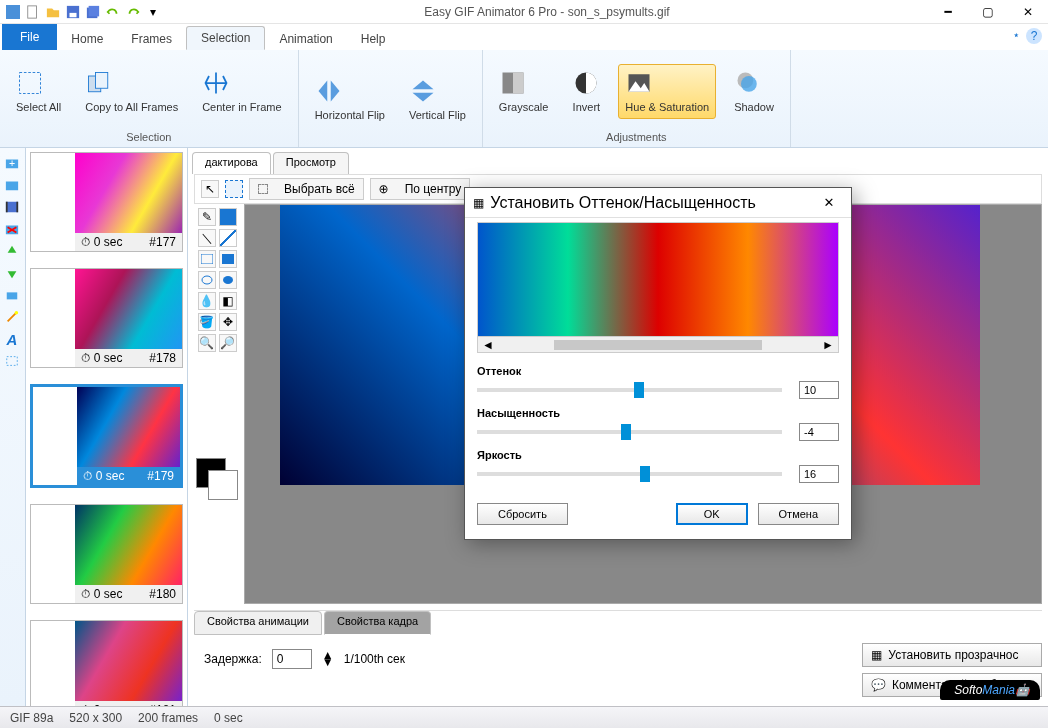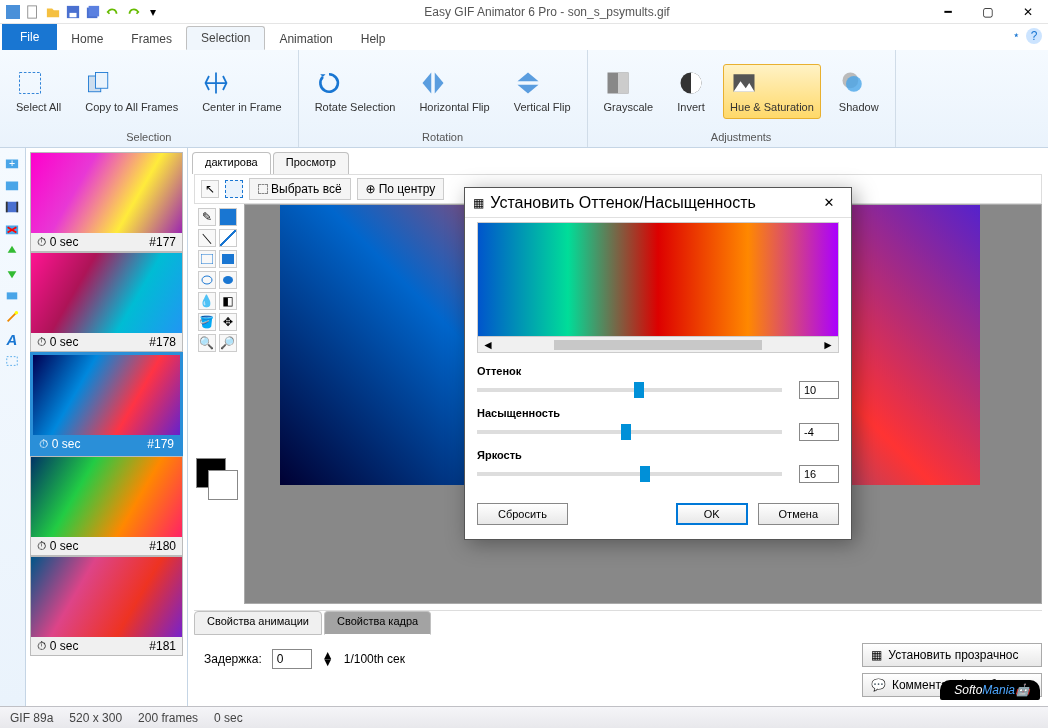--- a/index.html
+++ b/index.html
@@ -30,33 +30,33 @@
 .ribbon-btn-label { font-size: 11px; color: #333; text-align: center; line-height: 1.1; }
 .ribbon-group-label { text-align: center; font-size: 11px; color: #555; padding: 2px 0; }
 
 
 .main-body { display: flex; height: calc(100% - 24px - 26px - 98px - 22px); }
 .side-toolbar { width: 26px; background: linear-gradient(#f5faff, #eaf3fc); border-right: 1px solid #c5d5e5; display: flex; flex-direction: column; gap: 4px; padding: 6px 2px; }
 .side-btn { width: 20px; height: 18px; cursor: pointer; display: flex; align-items: center; justify-content: center; }
 
 
 .frames-panel { width: 162px; background: #fff; border-right: 1px solid #c5d5e5; overflow-y: auto; padding: 4px; }
-.frame-item { margin-bottom: 0; border: 1px solid #bbb; }
+.frame-item { margin-bottom: 16px; border: 1px solid #bbb; padding-left: 44px; }
 .frame-item.selected { border: 3px solid #2a8fd8; }
 .frame-thumb { height: 80px; background: linear-gradient(45deg, #ff00aa, #00ddff, #ffdd00, #8800ff); display: flex; align-items: center; justify-content: center; position: relative; overflow: hidden; }
 .frame-info { height: 18px; background: #f0f0f0; display: flex; justify-content: space-between; padding: 0 6px; font-size: 11px; align-items: center; }
 .frame-item.selected .frame-info { background: #2a8fd8; color: #fff; }
 
 
 .editor-area { flex: 1; background: #fff; display: flex; flex-direction: column; position: relative; }
 .editor-tabs { height: 26px; display: flex; padding: 4px 4px 0 4px; }
 .ed-tab { padding: 3px 12px; border: 1px solid #c0c0c0; border-bottom: none; border-radius: 4px 4px 0 0; background: #f5f5f5; font-size: 11px; margin-right: 2px; cursor: pointer; }
 .ed-tab.active { background: #fff; }
 .editor-toolbar-row { height: 30px; border: 1px solid #ddd; margin: 0 6px; display: flex; align-items: center; gap: 6px; padding: 0 6px; }
-.ed-toolbtn { padding: 3px 8px; border: 1px solid #ccc; background: #f5f5f5; font-size: 11px; cursor: pointer; display: flex; align-items: center; gap: 3px; }
+.ed-toolbtn { padding: 3px 8px; border: 1px solid #ccc; background: #f5f5f5; font-size: 11px; cursor: pointer; display: flex; align-items: center; gap: 16px; }
 .editor-canvas-row { flex: 1; display: flex; margin: 0 6px; }
 .tool-palette { width: 50px; padding: 4px; display: flex; flex-wrap: wrap; gap: 3px; align-content: flex-start; }
 .tool-btn { width: 18px; height: 18px; border: 1px solid #ccc; background: #f8f8f8; cursor: pointer; display: flex; align-items: center; justify-content: center; }
 .canvas-wrap { flex: 1; background: #888; position: relative; overflow: hidden; border: 1px solid #aaa; }
 .canvas-img { position: absolute; left: 35px; top: 0; width: 700px; height: 280px; background: linear-gradient(45deg, #000033, #0066cc, #ff3333, #5522cc); }
 
 
 .bottom-props { height: 90px; margin: 6px; border-top: 1px solid #ddd; }
 .prop-tabs { display: flex; height: 24px; }
 .prop-tab { padding: 3px 12px; border: 1px solid #c0c0c0; border-radius: 4px 4px 0 0; background: #f0f0f0; font-size: 11px; margin-right: 2px; cursor: pointer; }
@@ -184,42 +184,33 @@
           <div class="ribbon-btn-label">Center
 in Frame</div>
         </div>
     </div>
     <div class="ribbon-group-label">Selection</div>
   </div>
   <div class="ribbon-group">
     <div class="ribbon-group-items">
       <div class="ribbon-btn">
           <svg viewBox="0 0 32 32">
-            <path d="M16 6a10 10 0 11-7 3" fill="none" stroke="#1976d2" stroke-width="3"></path>
-            <path d="M6 6l3 3 3-3" fill="#1976d2"></path>
-          </svg>
-          <div class="ribbon-btn-label">Rotate
-Selection</div>
-        </div>
-      <div class="ribbon-btn">
-          <svg viewBox="0 0 32 32">
             <path d="M14 4L4 16l10 12zM18 4l10 12-10 12z" fill="#1976d2" opacity=".7"></path>
           </svg>
           <div class="ribbon-btn-label">Horizontal
 Flip</div>
         </div>
       <div class="ribbon-btn">
           <svg viewBox="0 0 32 32">
             <path d="M4 14L16 4l12 10zM4 18l12 10 12-10z" fill="#1976d2" opacity=".7"></path>
           </svg>
           <div class="ribbon-btn-label">Vertical
 Flip</div>
         </div>
     </div>
-    <div class="ribbon-group-label">Rotation</div>
   </div>
   <div class="ribbon-group">
     <div class="ribbon-group-items">
       <div class="ribbon-btn">
           <svg viewBox="0 0 32 32">
             <rect x="4" y="4" width="24" height="24" fill="#888"></rect>
             <rect x="16" y="4" width="12" height="24" fill="#ccc"></rect>
           </svg>
           <div class="ribbon-btn-label">Grayscale</div>
         </div>

